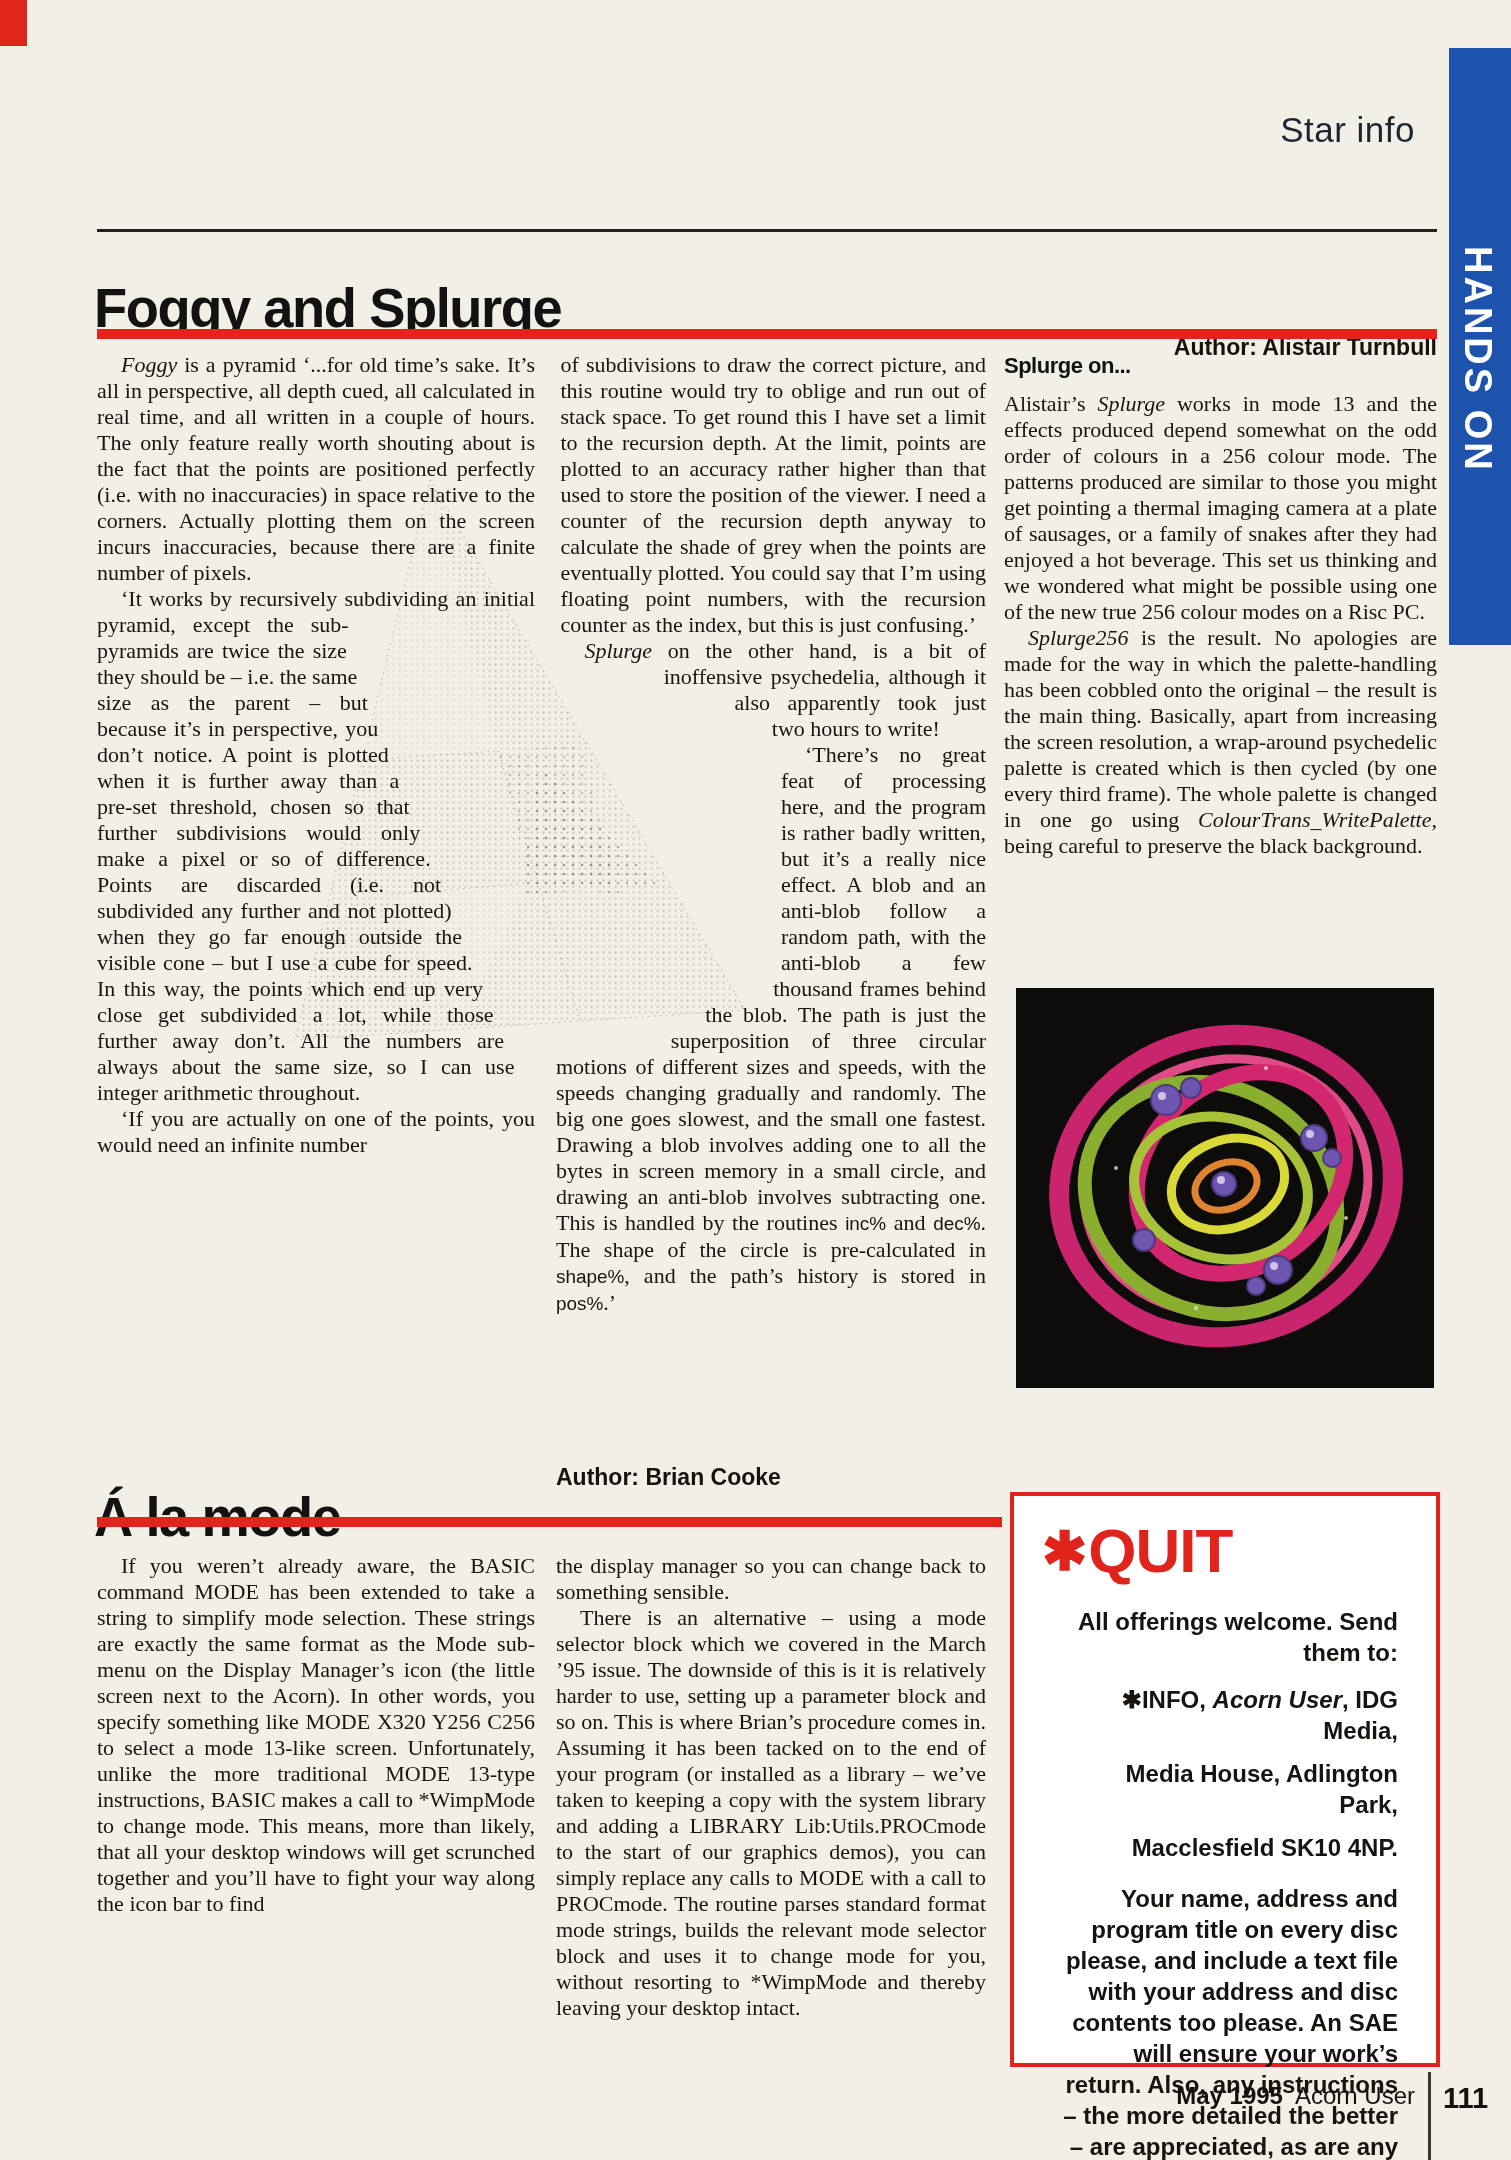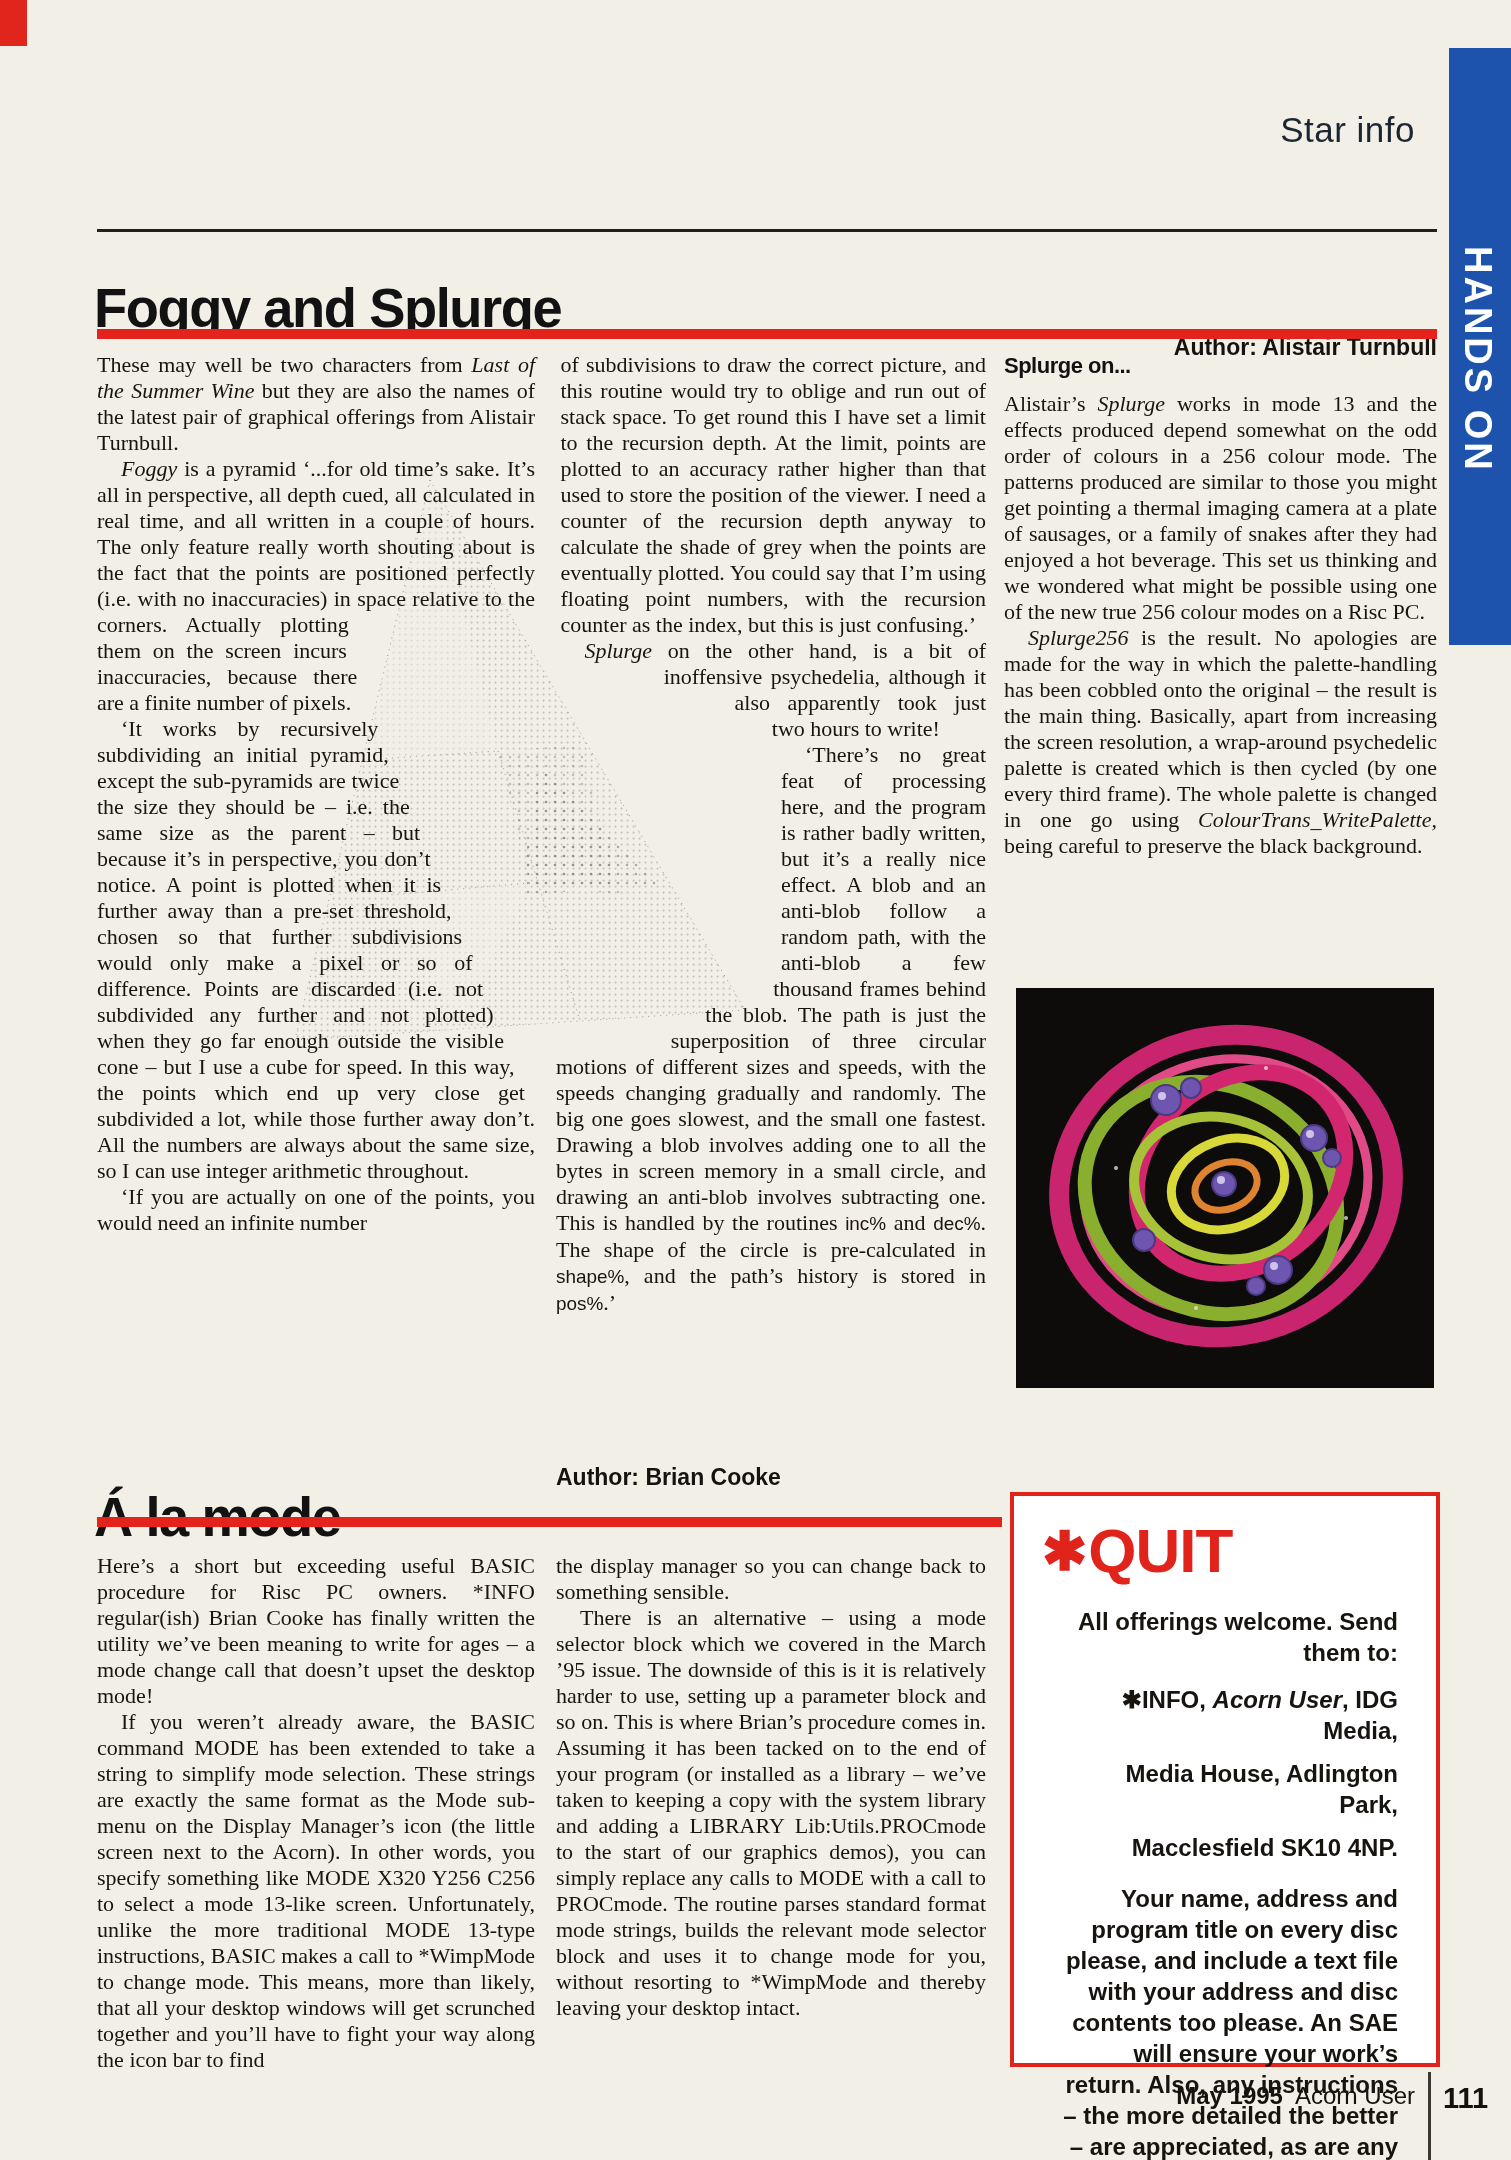--- a/index.html
+++ b/index.html
@@ -116,21 +116,20 @@
       <path d="M140,15 L455,545"></path>
       <path d="M5,575 L455,545"></path>
     <path d="M72,295 L208,286"></path>
       <path d="M208,286 L290,556"></path>
       <path d="M240,418 L100,430"></path>
   </g>
 </svg>
 
 <div class="col a1c1">
   <div class="ws1"></div>
-<p class="para"><span>These may well be two characters from </span><span class="r-i">Last of the Summer Wine</span><span> but they are also the names of the latest pair of graphical offerings from Alistair Turnbull.</span></p>
     <p class="para ind"><span class="r-i">Foggy</span><span> is a pyramid ‘...for old time’s sake. It’s all in perspective, all depth cued, all calculated in real time, and all written in a couple of hours. The only feature really worth shouting about is the fact that the points are positioned perfectly (i.e. with no inaccuracies) in space relative to the corners. Actually plotting them on the screen incurs inaccuracies, because there are a finite number of pixels.</span></p>
     <p class="para ind"><span>‘It works by recursively subdividing an initial pyramid, except the sub-pyramids are twice the size they should be – i.e. the same size as the parent – but because it’s in perspective, you don’t notice. A point is plotted when it is further away than a pre-set threshold, chosen so that further subdivisions would only make a pixel or so of difference. Points are discarded (i.e. not subdivided any further and not plotted) when they go far enough outside the visible cone – but I use a cube for speed. In this way, the points which end up very close get subdivided a lot, while those further away don’t. All the numbers are always about the same size, so I can use integer arithmetic throughout.</span></p>
     <p class="para ind"><span>‘If you are actually on one of the points, you would need an infinite number</span></p>
   </div>
 <div class="col a1c2">
   <div class="ws2"></div>
 <p class="para"><span>of subdivisions to draw the correct picture, and this routine would try to oblige and run out of stack space. To get round this I have set a limit to the recursion depth. At the limit, points are plotted to an accuracy rather higher than that used to store the position of the viewer. I need a counter of the recursion depth anyway to calculate the shade of grey when the points are eventually plotted. You could say that I’m using floating point numbers, with the recursion counter as the index, but this is just confusing.’</span></p>
     <p class="para ind"><span class="r-i">Splurge</span><span> on the other hand, is a bit of inoffensive psychedelia, although it also apparently took just two hours to write!</span></p>
     <p class="para ind"><span>‘There’s no great feat of processing here, and the program is rather badly written, but it’s a really nice effect. A blob and an anti-blob follow a random path, with the anti-blob a few thousand frames behind the blob. The path is just the superposition of three circular motions of different sizes and speeds, with the speeds changing gradually and randomly. The big one goes slowest, and the small one fastest. Drawing a blob involves adding one to all the bytes in screen memory in a small circle, and drawing an anti-blob involves subtracting one. This is handled by the routines </span><span class="r-m">inc%</span><span> and </span><span class="r-m">dec%</span><span>. The shape of the circle is pre-calculated in </span><span class="r-m">shape%</span><span>, and the path’s history is stored in </span><span class="r-m">pos%</span><span>.’</span></p>
   </div>
@@ -175,21 +174,20 @@
     <circle cx="180" cy="320" r="2"></circle>
       <circle cx="250" cy="80" r="2"></circle>
   </g>
 </svg>
 
 <h1 class="headline hl-2">Á la mode</h1>
 <div class="author author-2">Author: Brian Cooke</div>
 <div class="red-rule rr-2"></div>
 
 <div class="col a2c1">
-    <p class="para"><span>Here’s a short but exceeding useful BASIC procedure for Risc PC owners. *INFO regular(ish) Brian Cooke has finally written the utility we’ve been meaning to write for ages – a mode change call that doesn’t upset the desktop mode!</span></p>
     <p class="para ind"><span>If you weren’t already aware, the BASIC command MODE has been extended to take a string to simplify mode selection. These strings are exactly the same format as the Mode sub-menu on the Display Manager’s icon (the little screen next to the Acorn). In other words, you specify something like MODE X320 Y256 C256 to select a mode 13-like screen. Unfortunately, unlike the more traditional MODE 13-type instructions, BASIC makes a call to *WimpMode to change mode. This means, more than likely, that all your desktop windows will get scrunched together and you’ll have to fight your way along the icon bar to find</span></p>
   </div>
 <div class="col a2c2">
     <p class="para"><span>the display manager so you can change back to something sensible.</span></p>
     <p class="para ind"><span>There is an alternative – using a mode selector block which we covered in the March ’95 issue. The downside of this is it is relatively harder to use, setting up a parameter block and so on. This is where Brian’s procedure comes in. Assuming it has been tacked on to the end of your program (or installed as a library – we’ve taken to keeping a copy with the system library and adding a LIBRARY Lib:Utils.PROCmode to the start of our graphics demos), you can simply replace any calls to MODE with a call to PROCmode. The routine parses standard format mode strings, builds the relevant mode selector block and uses it to change mode for you, without resorting to *WimpMode and thereby leaving your desktop intact.</span></p>
   </div>
 
 <div class="quit-box">
   <div class="quit-title">
     <span class="star">✱</span><span>QUIT</span>

